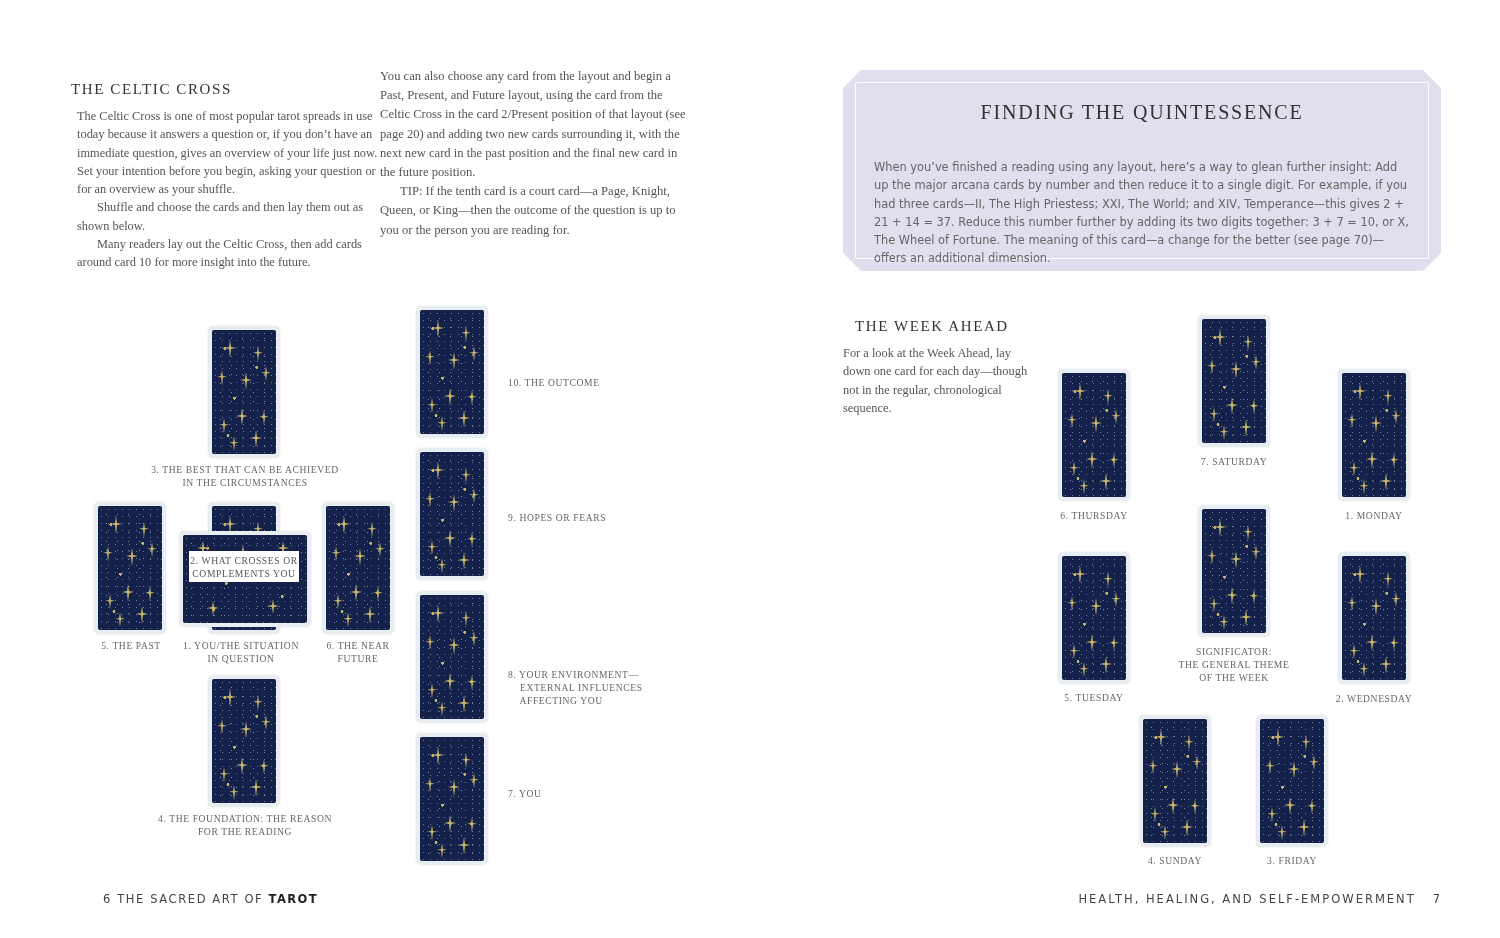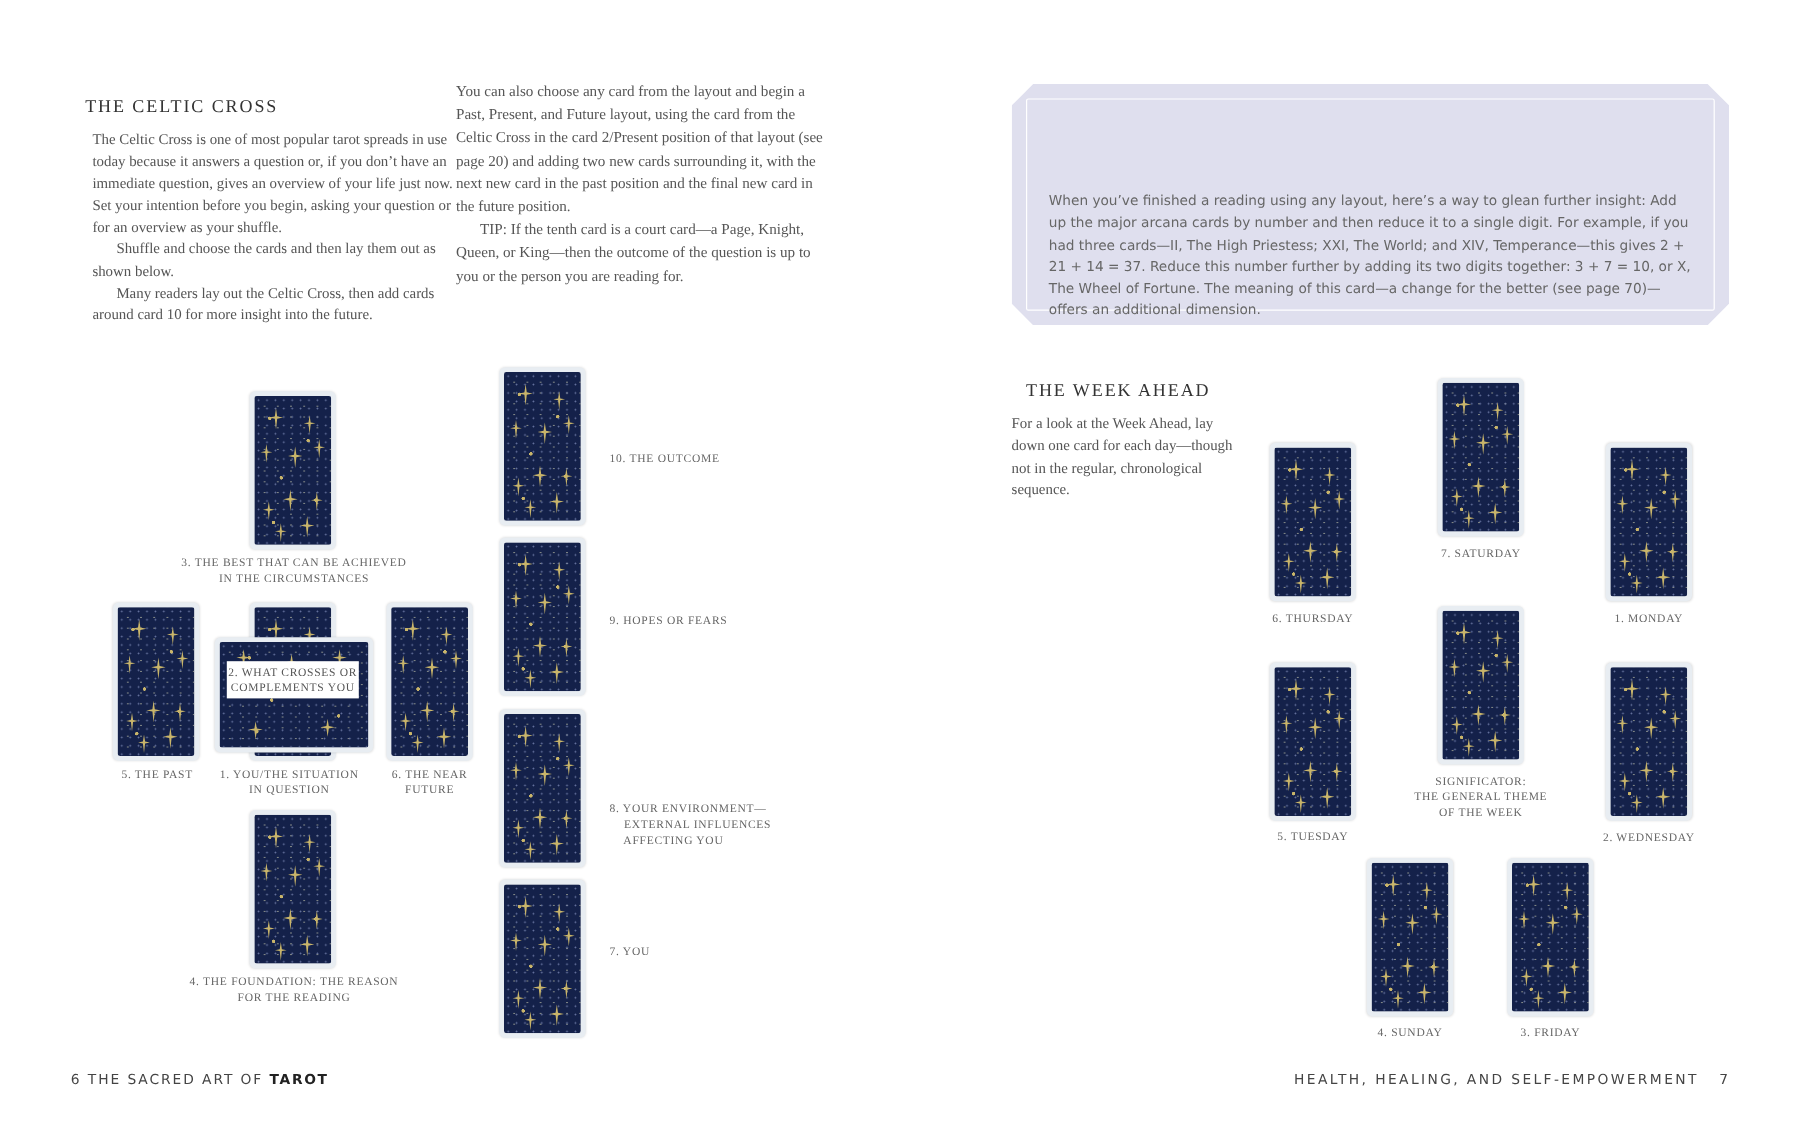--- a/index.html
+++ b/index.html
@@ -64,21 +64,21 @@
   }
   .callout-title {
     position: absolute; left: 0; right: 0; top: 31px; text-align: center;
     font-family: "Liberation Serif", serif; font-size: 20px; letter-spacing: 1.8px; color: #333;
   }
   .callout-text {
     position: absolute; left: 31px; right: 26px; top: 63px;
     font-family: "DejaVu Sans", "Liberation Sans", sans-serif; font-size: 11.4px; line-height: 18.3px; color: #666; margin-top: 25px;
   }
   .folio {
-    font-family: "DejaVu Sans", "Liberation Sans", sans-serif; font-size: 11.5px; letter-spacing: 1.6px; color: #444;
+    font-family: "DejaVu Sans", "Liberation Sans", sans-serif; font-size: 11.5px; letter-spacing: 1.6px; color: #444; margin-left: 44px;
   }
   .folio b { font-weight: bold; color: #222; letter-spacing: 1.4px; }
 </style>
 </head>
 <body>
 
 <svg width="0" height="0" style="position:absolute">
   <defs>
     <symbol id="starfield" viewBox="0 0 64 124">
       <g fill="#c9b56a">
@@ -216,20 +216,21 @@
 <div class="label left abs" style="left:508px; top:787px; width:160px;">7. You</div>
 
 <div class="folio abs" style="left:59px; top:892px;">
   <span>6</span>
   <span>THE SACRED ART OF</span>
   <b>TAROT</b>
 </div>
 
 <div class="callout">
   <div class="callout-inner"></div>
+  <div class="callout-title">FINDING THE QUINTESSENCE</div>
   <div class="callout-text">When you’ve finished a reading using any layout, here’s a way to glean further insight: Add up the major arcana cards by number and then reduce it to a single digit. For example, if you had three cards—II, The High Priestess; XXI, The World; and XIV, Temperance—this gives 2 + 21 + 14 = 37. Reduce this number further by adding its two digits together: 3 + 7 = 10, or X, The Wheel of Fortune. The meaning of this card—a change for the better (see page 70)—offers an additional dimension.</div>
 </div>
 
 <h2 class="h-sec abs" style="left:843px; top:306px;">THE WEEK AHEAD</h2>
 <div class="body-text abs" style="left:843px; top:344px; width:185px;">For a look at the Week Ahead, lay down one card for each day—though not in the regular, chronological sequence.</div>
 
 <div class="card" style="left:1198px; top:315px;">
     <div class="face">
       <svg>
         <use href="#starfield"></use>

